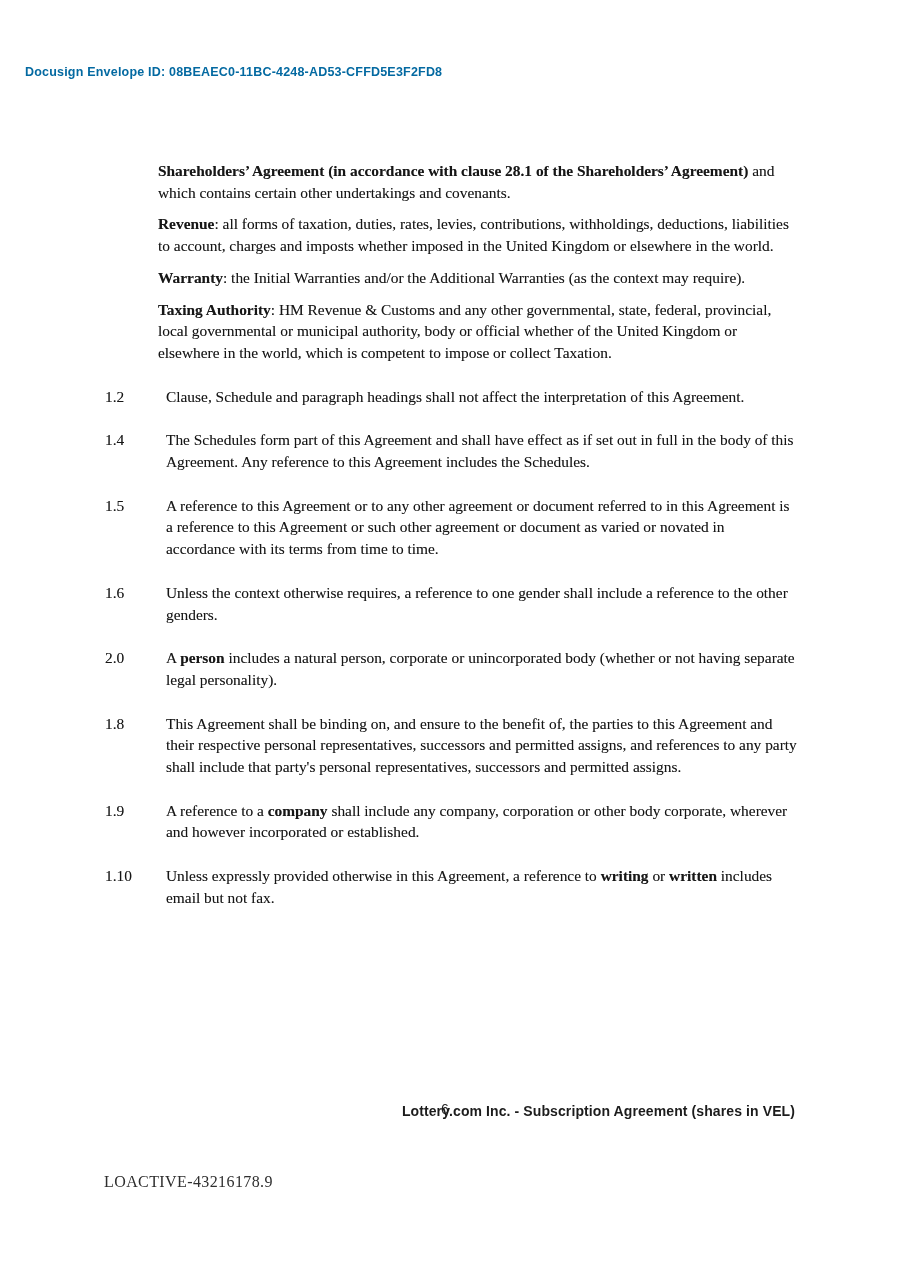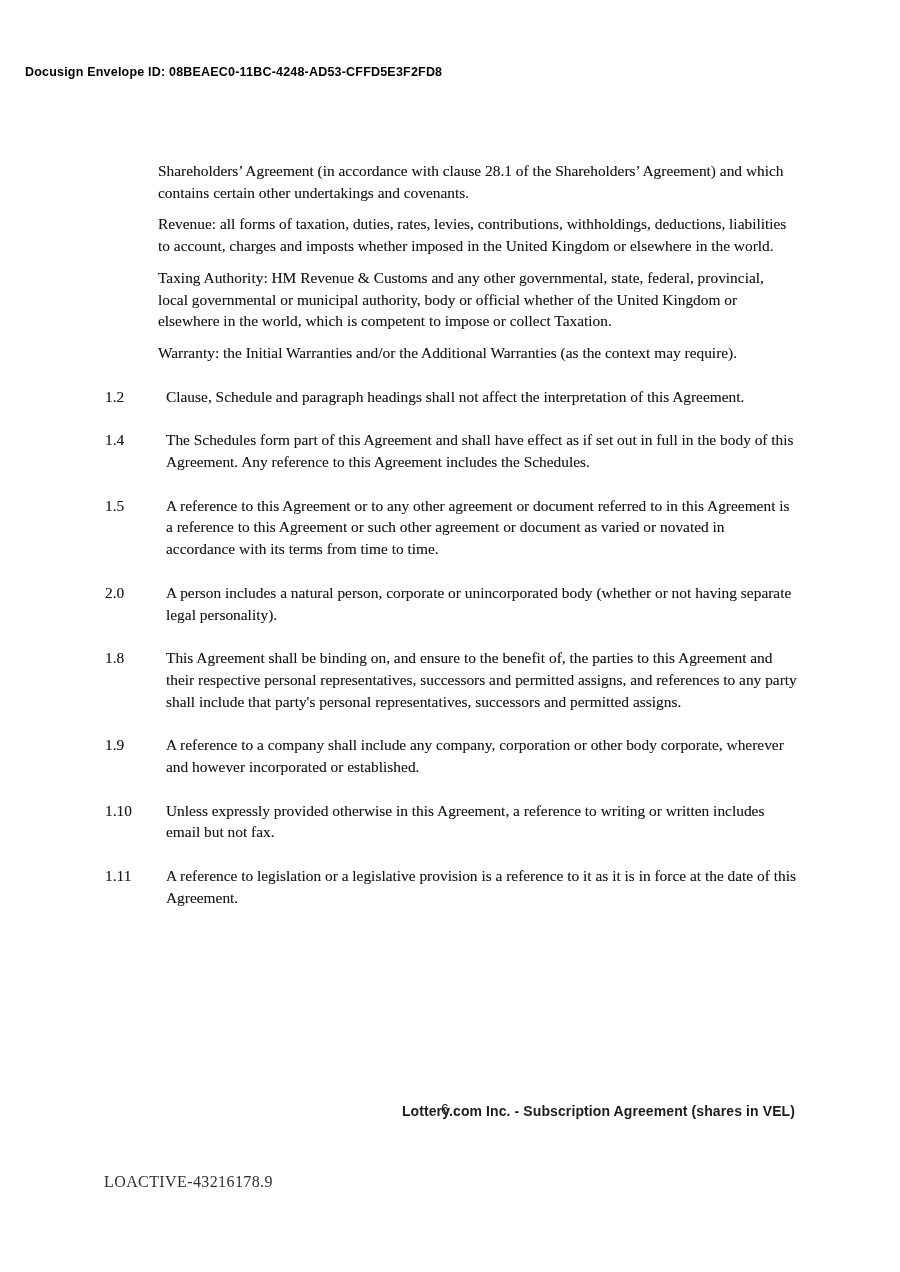--- a/index.html
+++ b/index.html
@@ -16,21 +16,21 @@
     color: #161616;
   }
   .docusign-header {
     position: absolute;
     left: 25px;
     top: 65px;
     font-family: "Liberation Sans", "DejaVu Sans", sans-serif;
     font-weight: 700;
     font-size: 12.5px;
     letter-spacing: 0.2px;
-    color: #000000;
+    color: #0369a1;
     white-space: nowrap;
   }
   .page-body {
     position: absolute;
     left: 105px;
     top: 160px;
     width: 692px;
     display: flex;
     flex-direction: column;
     font-size: 15.4px;
@@ -51,21 +51,21 @@
     align-items: flex-start;
     gap: 8px;
   }
   .clause-num {
     flex: none;
     width: 53px;
   }
   .clause-text {
     width: 639px;
   }
-  b { font-weight: 400; }
+  b { font-weight: 700; }
   .footer-page-number {
     position: absolute;
     left: 441px;
     top: 1101px;
     font-family: "Liberation Sans", "DejaVu Sans", sans-serif;
     font-size: 14px;
     color: #1f1f1f;
   }
   .footer-doc-ref {
     position: absolute;
@@ -90,53 +90,53 @@
   }
 </style>
 </head>
 <body>
 
 <div class="docusign-header">Docusign Envelope ID: 08BEAEC0-11BC-4248-AD53-CFFD5E3F2FD8</div>
 
 <div class="page-body">
     <p class="def-para"><b>Shareholders’ Agreement (in accordance with clause 28.1 of the Shareholders’ Agreement)</b><span> and which contains certain other undertakings and covenants.</span></p>
     <p class="def-para"><b>Revenue</b><span>: all forms of taxation, duties, rates, levies, contributions, withholdings, deductions, liabilities to account, charges and imposts whether imposed in the United Kingdom or elsewhere in the world.</span></p>
+    <p class="def-para"><b>Warranty</b><span>: the Initial Warranties and/or the Additional Warranties (as the context may require).</span></p>
     <p class="def-para"><b>Taxing Authority</b><span>: HM Revenue &amp; Customs and any other governmental, state, federal, provincial, local governmental or municipal authority, body or official whether of the United Kingdom or elsewhere in the world, which is competent to impose or collect Taxation.</span></p>
-    <p class="def-para"><b>Warranty</b><span>: the Initial Warranties and/or the Additional Warranties (as the context may require).</span></p>
     <div class="clause">
       <div class="clause-num">1.2</div>
       <div class="clause-text"><span>Clause, Schedule and paragraph headings shall not affect the interpretation of this Agreement.</span></div>
     </div>
     <div class="clause">
       <div class="clause-num">1.4</div>
       <div class="clause-text"><span>The Schedules form part of this Agreement and shall have effect as if set out in full in the body of this Agreement. Any reference to this Agreement includes the Schedules.</span></div>
     </div>
     <div class="clause">
       <div class="clause-num">1.5</div>
       <div class="clause-text"><span>A reference to this Agreement or to any other agreement or document referred to in this Agreement is a reference to this Agreement or such other agreement or document as varied or novated in accordance with its terms from time to time.</span></div>
+    </div>
+    <div class="clause">
+      <div class="clause-num">1.6</div>
+      <div class="clause-text"><span>Unless the context otherwise requires, a reference to one gender shall include a reference to the other genders.</span></div>
     </div>
     <div class="clause">
       <div class="clause-num">2.0</div>
       <div class="clause-text"><span>A </span><b>person</b><span> includes a natural person, corporate or unincorporated body (whether or not having separate legal personality).</span></div>
     </div>
     <div class="clause">
       <div class="clause-num">1.8</div>
       <div class="clause-text"><span>This Agreement shall be binding on, and ensure to the benefit of, the parties to this Agreement and their respective personal representatives, successors and permitted assigns, and references to any party shall include that party's personal representatives, successors and permitted assigns.</span></div>
     </div>
     <div class="clause">
       <div class="clause-num">1.9</div>
       <div class="clause-text"><span>A reference to a </span><b>company</b><span> shall include any company, corporation or other body corporate, wherever and however incorporated or established.</span></div>
     </div>
     <div class="clause">
       <div class="clause-num">1.10</div>
       <div class="clause-text"><span>Unless expressly provided otherwise in this Agreement, a reference to </span><b>writing</b><span> or </span><b>written</b><span> includes email but not fax.</span></div>
     </div>
-    <div class="clause">
-      <div class="clause-num">1.11</div>
-      <div class="clause-text"><span>A reference to legislation or a legislative provision is a reference to it as it is in force at the date of this Agreement.</span></div>
-    </div>
   </div>
 
 <div class="footer-page-number">6</div>
 
 <div class="footer-doc-ref">Lottery.com Inc. - Subscription Agreement (shares in VEL)</div>
 
 <div class="footer-file-ref">LOACTIVE-43216178.9</div>
 
 </body></html>

